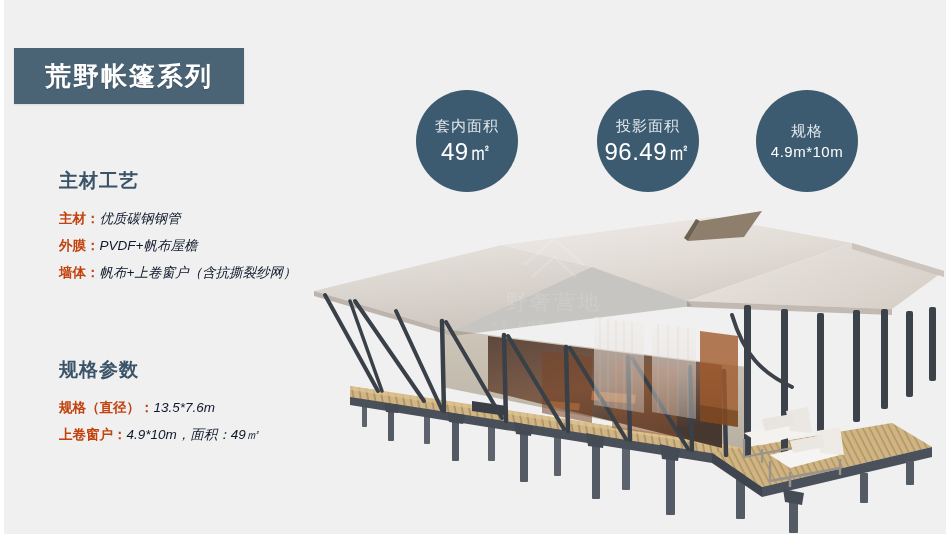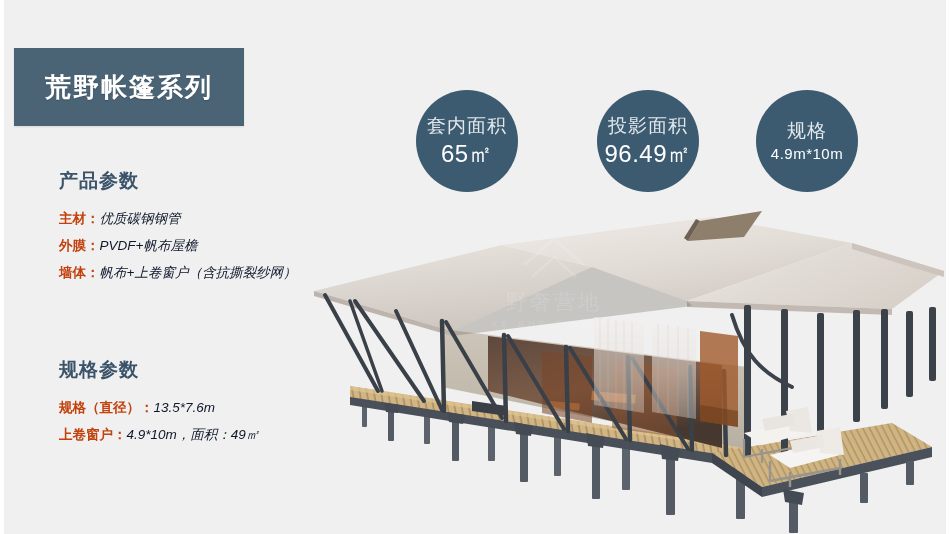--- a/index.html
+++ b/index.html
@@ -14,21 +14,21 @@
     width:950px; height:534px;
     background:#f0f0f0;
     border-left:4px solid #ffffff;
     border-right:4px solid #ffffff;
     overflow:hidden;
   }
 
   
   .title-banner{
     position:absolute; left:10px; top:48px;
-    width:230px; height:78px;
+    width:230px; height:56px;
     background:#4a6375;
     display:flex; align-items:center; justify-content:center;
     box-shadow:0 1px 2px rgba(0,0,0,.10);
   }
   .title-banner .t{
     color:#ffffff; font-size:26px; font-weight:bold;
     letter-spacing:2px; line-height:1;
     text-shadow:0 1px 1px rgba(0,0,0,.18);
   }
 
@@ -49,21 +49,21 @@
   .spec-row .v{ color:#0f172a;font-style:italic; }
 
   
   .circle{
     position:absolute; border-radius:50%;
     background:#3c5a70; color:#fff;
     display:flex; flex-direction:column;
     align-items:center; justify-content:center;
     text-align:center; line-height:1.05;
   }
-  .circle .lbl{ font-size:19px; color:#e2e8ec; margin-bottom:5px; letter-spacing:1px; }
+  .circle .lbl{ font-size:15px; color:#e2e8ec; margin-bottom:5px; letter-spacing:1px; }
   .circle .val{ font-size:24px; font-weight:500; letter-spacing:.5px; }
   .circle.small .val{ font-size:15px; }
   #circle-0{ left:412px; top:90px; width:102px; height:102px; }
   #circle-1{ left:593px; top:90px; width:102px; height:102px; }
   #circle-2{ left:752px; top:90px; width:102px; height:102px; }
 
   
   #tent-figure{
     position:absolute; left:288px; top:205px;
     width:670px; height:329px;
@@ -74,21 +74,21 @@
 </head>
 <body>
 
 <div id="page">
 
   <div class="title-banner">
     <span class="t">荒野帐篷系列</span>
   </div>
 
   <div class="spec-block" id="prod-block">
-    <div class="sec-head">产品参数</div>
+    <div class="sec-head">主材工艺</div>
 
     <div class="spec-row">
       <span class="k">主材：</span><span class="v">优质碳钢钢管</span>
     </div>
     <div class="spec-row">
       <span class="k">外膜：</span><span class="v">PVDF+帆布屋檐</span>
     </div>
     <div class="spec-row">
       <span class="k">墙体：</span><span class="v">帆布+上卷窗户（含抗撕裂纱网）</span>
     </div>
@@ -100,21 +100,21 @@
     <div class="spec-row">
       <span class="k">规格（直径）：</span><span class="v">13.5*7.6m</span>
     </div>
     <div class="spec-row">
       <span class="k">上卷窗户：</span><span class="v">4.9*10m，面积：49㎡</span>
     </div>
   </div>
 
   <div class="circle" id="circle-0">
     <span class="lbl">套内面积</span>
-    <span class="val">65㎡</span>
+    <span class="val">49㎡</span>
   </div>
   <div class="circle" id="circle-1">
     <span class="lbl">投影面积</span>
     <span class="val">96.49㎡</span>
   </div>
   <div class="circle small" id="circle-2">
     <span class="lbl">规格</span>
     <span class="val">4.9m*10m</span>
   </div>
 

